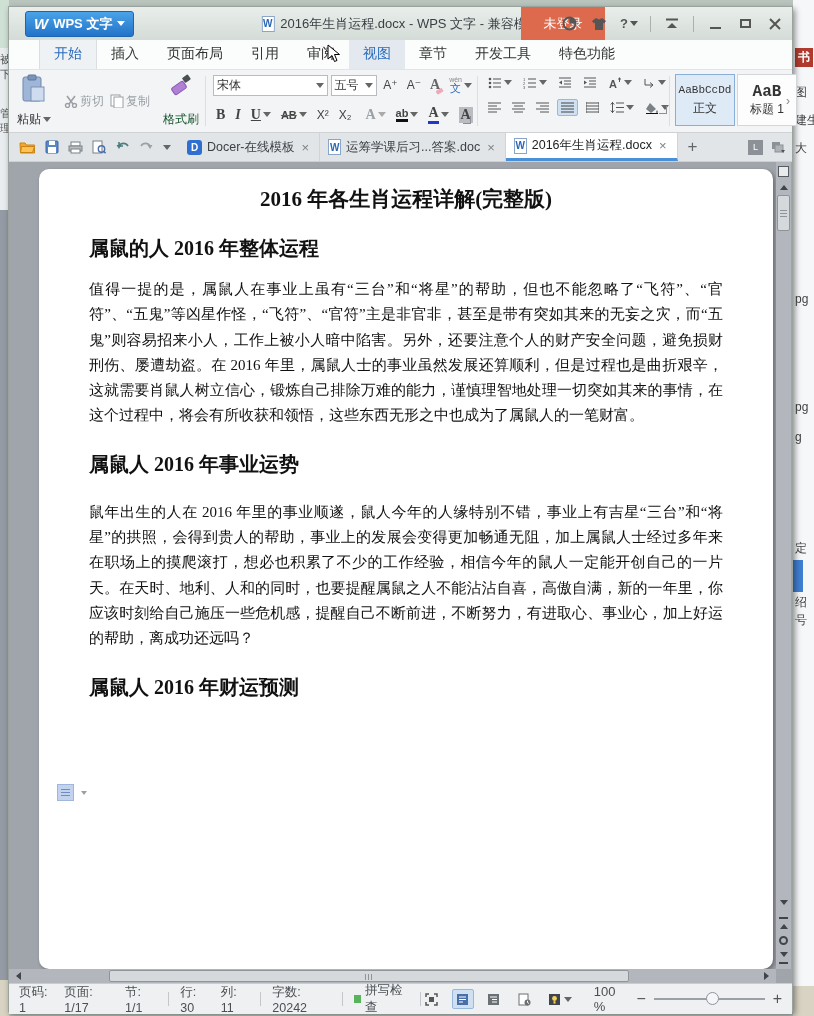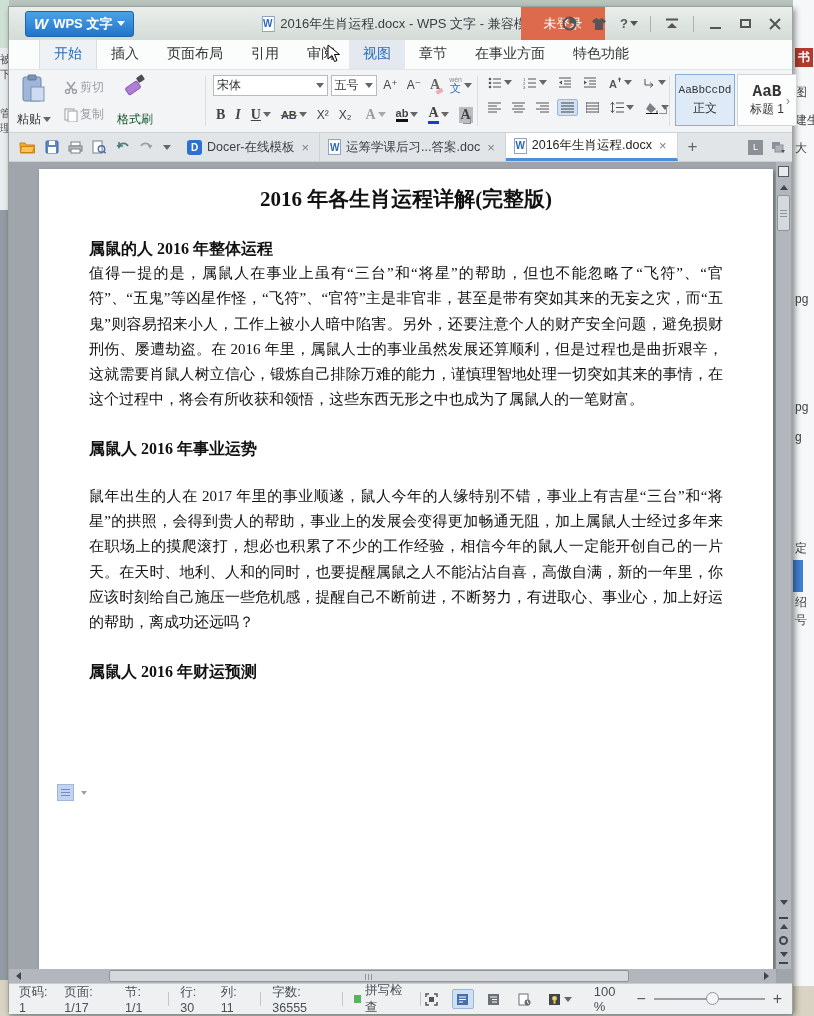--- a/index.html
+++ b/index.html
@@ -79,25 +79,25 @@
   .docer-ico { width:15px; height:15px; background:#2f6fd0; color:#fff; border-radius:3px; font-size:10px;
                font-weight:bold; display:flex; align-items:center; justify-content:center; }
   .plus-tab { display:flex; align-items:center; padding:0 10px; color:#666; font-size:17px; cursor:pointer; }
   .dt-right { margin-left:auto; display:flex; align-items:center; gap:8px; padding-right:6px; }
   .lbox { width:15px; height:15px; background:#8b9197; color:#fff; font-size:9px; display:flex; align-items:center; justify-content:center; }
 
   
   .docarea { position:relative; height:821px; background:#a0a4ab; overflow:hidden; }
   .page { position:absolute; left:30px; top:7px; width:734px; height:800px; background:#fff;
           box-shadow:2px 2px 4px rgba(0,0,0,.35); overflow:hidden; padding:12px 50px 0;
-          font-family:"Liberation Serif","DejaVu Serif",serif; color:#111; }
+          font-family:"Liberation Serif","DejaVu Serif",serif; color:#111;border-radius:10px; }
   .doc-title { font-size:21px; font-weight:bold; text-align:center; margin-top:4px; }
   .doc-p { font-size:15px; line-height:25.3px; text-align:justify; margin-top:23px; }
-  .doc-p.cont { margin-top:0; }
-  .doc-h { font-size:16px; font-weight:bold; line-height:25px; margin-top:23px; }
+  .doc-p.cont { margin-top:16px; }
+  .doc-h { font-size:20px; font-weight:bold; line-height:25px; margin-top:23px; }
   .margin-ico { position:absolute; left:48px; top:622px; display:flex; align-items:center; gap:7px; }
   .paste-opt { width:17px; height:17px; background:#c3d3ee; border:1px solid #9fb6dd; position:relative; }
   .paste-opt::after { content:""; position:absolute; left:3px; top:4px; width:9px; height:1px;
                       box-shadow:0 3px 0 #6d8cc4, 0 6px 0 #6d8cc4, 0 0 0 #6d8cc4; background:#6d8cc4; }
   .tri-sm { width:0; height:0; border:3px solid transparent; border-top:4px solid #9aa0a6; margin-top:3px; }
 
   
   .vscroll { position:absolute; right:1px; top:0; bottom:14px; width:15px; background:#b3b6bc;
              display:flex; flex-direction:column; align-items:center; }
   .vs-btn { width:15px; height:16px; display:flex; align-items:center; justify-content:center; cursor:pointer; }
@@ -212,21 +212,21 @@
   </div>
 
   <div class="ribbon-tabs">
     <span class="rtab active">开始</span>
     <span class="rtab">插入</span>
     <span class="rtab">页面布局</span>
     <span class="rtab">引用</span>
     <span class="rtab">审阅</span>
     <span class="rtab hover">视图</span>
     <span class="rtab">章节</span>
-    <span class="rtab">在事业方面</span>
+    <span class="rtab">开发工具</span>
     <span class="rtab">特色功能</span>
     <span class="cursor-arrow">
       <svg width="14" height="20" viewBox="0 0 14 20">
           <path d="M1 1 L1 15 L5 11.5 L7.5 17.5 L10 16.5 L7.5 10.5 L12.5 10.5 Z" fill="#fff" stroke="#000" stroke-width="1"></path>
         </svg>
     </span>
   </div>
 
   <div class="ribbon">
 
@@ -235,21 +235,21 @@
         <svg width="26" height="30" viewBox="0 0 26 30">
           <rect x="2" y="3" width="18" height="24" rx="2" fill="#9fb6d8" stroke="#6f87ab"></rect>
           <rect x="7" y="1" width="8" height="5" rx="1" fill="#7b93b6" stroke="#5f779a"></rect>
           <rect x="10" y="13" width="13" height="14" fill="#cfdcef" stroke="#7b93b6"></rect>
         </svg>
         <span class="hrow" style="font-size:12px;color:#333">
           <span>粘贴</span>
           <span class="tri-dn" style="border-top-color:#666"></span>
         </span>
       </div>
-      <div style="display:flex; flex-direction:column; justify-content:space-around; height:54px;">
+      <div style="display:flex; flex-direction:row; justify-content:space-around; height:54px;">
         <span class="small-btn gray">
           <svg width="14" height="13" viewBox="0 0 14 13">
               <path d="M3 1 L9 9 M11 1 L5 9" stroke="#9aa0a5" stroke-width="1.6" fill="none"></path>
               <circle cx="3.5" cy="10.5" r="2" fill="none" stroke="#9aa0a5" stroke-width="1.4"></circle>
               <circle cx="10.5" cy="10.5" r="2" fill="none" stroke="#9aa0a5" stroke-width="1.4"></circle>
             </svg>
           <span>剪切</span>
         </span>
         <span class="small-btn gray">
           <svg width="14" height="14" viewBox="0 0 14 14">
@@ -551,21 +551,21 @@
       </span>
     </div>
   </div>
 
   <div class="docarea">
     <div class="page">
       <h1 class="doc-title">2016 年各生肖运程详解(完整版)</h1>
       <h2 class="doc-h">属鼠的人 2016 年整体运程</h2>
       <p class="doc-p cont">值得一提的是，属鼠人在事业上虽有“三台”和“将星”的帮助，但也不能忽略了“飞符”、“官符”、“五鬼”等凶星作怪，“飞符”、“官符”主是非官非，甚至是带有突如其来的无妄之灾，而“五鬼”则容易招来小人，工作上被小人暗中陷害。另外，还要注意个人的财产安全问题，避免损财刑伤、屡遭劫盗。在 2016 年里，属鼠人士的事业虽然发展还算顺利，但是过程也是曲折艰辛，这就需要肖鼠人树立信心，锻炼自己排除万难的能力，谨慎理智地处理一切突如其来的事情，在这个过程中，将会有所收获和领悟，这些东西无形之中也成为了属鼠人的一笔财富。</p>
       <h2 class="doc-h">属鼠人 2016 年事业运势</h2>
-      <p class="doc-p">鼠年出生的人在 2017 年里的事业顺遂，鼠人今年的人缘特别不错，事业上有吉星“三台”和“将星”的拱照，会得到贵人的帮助，事业上的发展会变得更加畅通无阻，加上属鼠人士经过多年来在职场上的摸爬滚打，想必也积累了不少的工作经验，相信今年的鼠人一定能开创自己的一片天。在天时、地利、人和的同时，也要提醒属鼠之人不能沾沾自喜，高傲自满，新的一年里，你应该时刻给自己施压一些危机感，提醒自己不断前进，不断努力，有进取心、事业心，加上好运的帮助，离成功还远吗？</p>
+      <p class="doc-p">鼠年出生的人在 2016 年里的事业顺遂，鼠人今年的人缘特别不错，事业上有吉星“三台”和“将星”的拱照，会得到贵人的帮助，事业上的发展会变得更加畅通无阻，加上属鼠人士经过多年来在职场上的摸爬滚打，想必也积累了不少的工作经验，相信今年的鼠人一定能开创自己的一片天。在天时、地利、人和的同时，也要提醒属鼠之人不能沾沾自喜，高傲自满，新的一年里，你应该时刻给自己施压一些危机感，提醒自己不断前进，不断努力，有进取心、事业心，加上好运的帮助，离成功还远吗？</p>
       <h2 class="doc-h">属鼠人 2016 年财运预测</h2>
 
     </div>
 
     <div class="margin-ico">
       <span class="paste-opt"></span>
       <span class="tri-sm"></span>
     </div>
 
     <div class="vscroll">
@@ -609,21 +609,21 @@
 
   <div class="statusbar">
     <div class="sb-left">
       <span>页码: 1</span>
       <span>页面: 1/17</span>
       <span>节: 1/1</span>
       <span class="sb-sep"></span>
       <span>行: 30</span>
       <span>列: 11</span>
       <span class="sb-sep"></span>
-      <span>字数: 36555</span>
+      <span>字数: 20242</span>
       <span class="sb-sep"></span>
       <span class="spell">
         <span class="sq"></span>
         <span>拼写检查</span>
       </span>
       <span class="sb-sep"></span>
     </div>
     <div class="sb-right">
       <span class="viewbtn">
         <svg width="13" height="13" viewBox="0 0 13 13">

